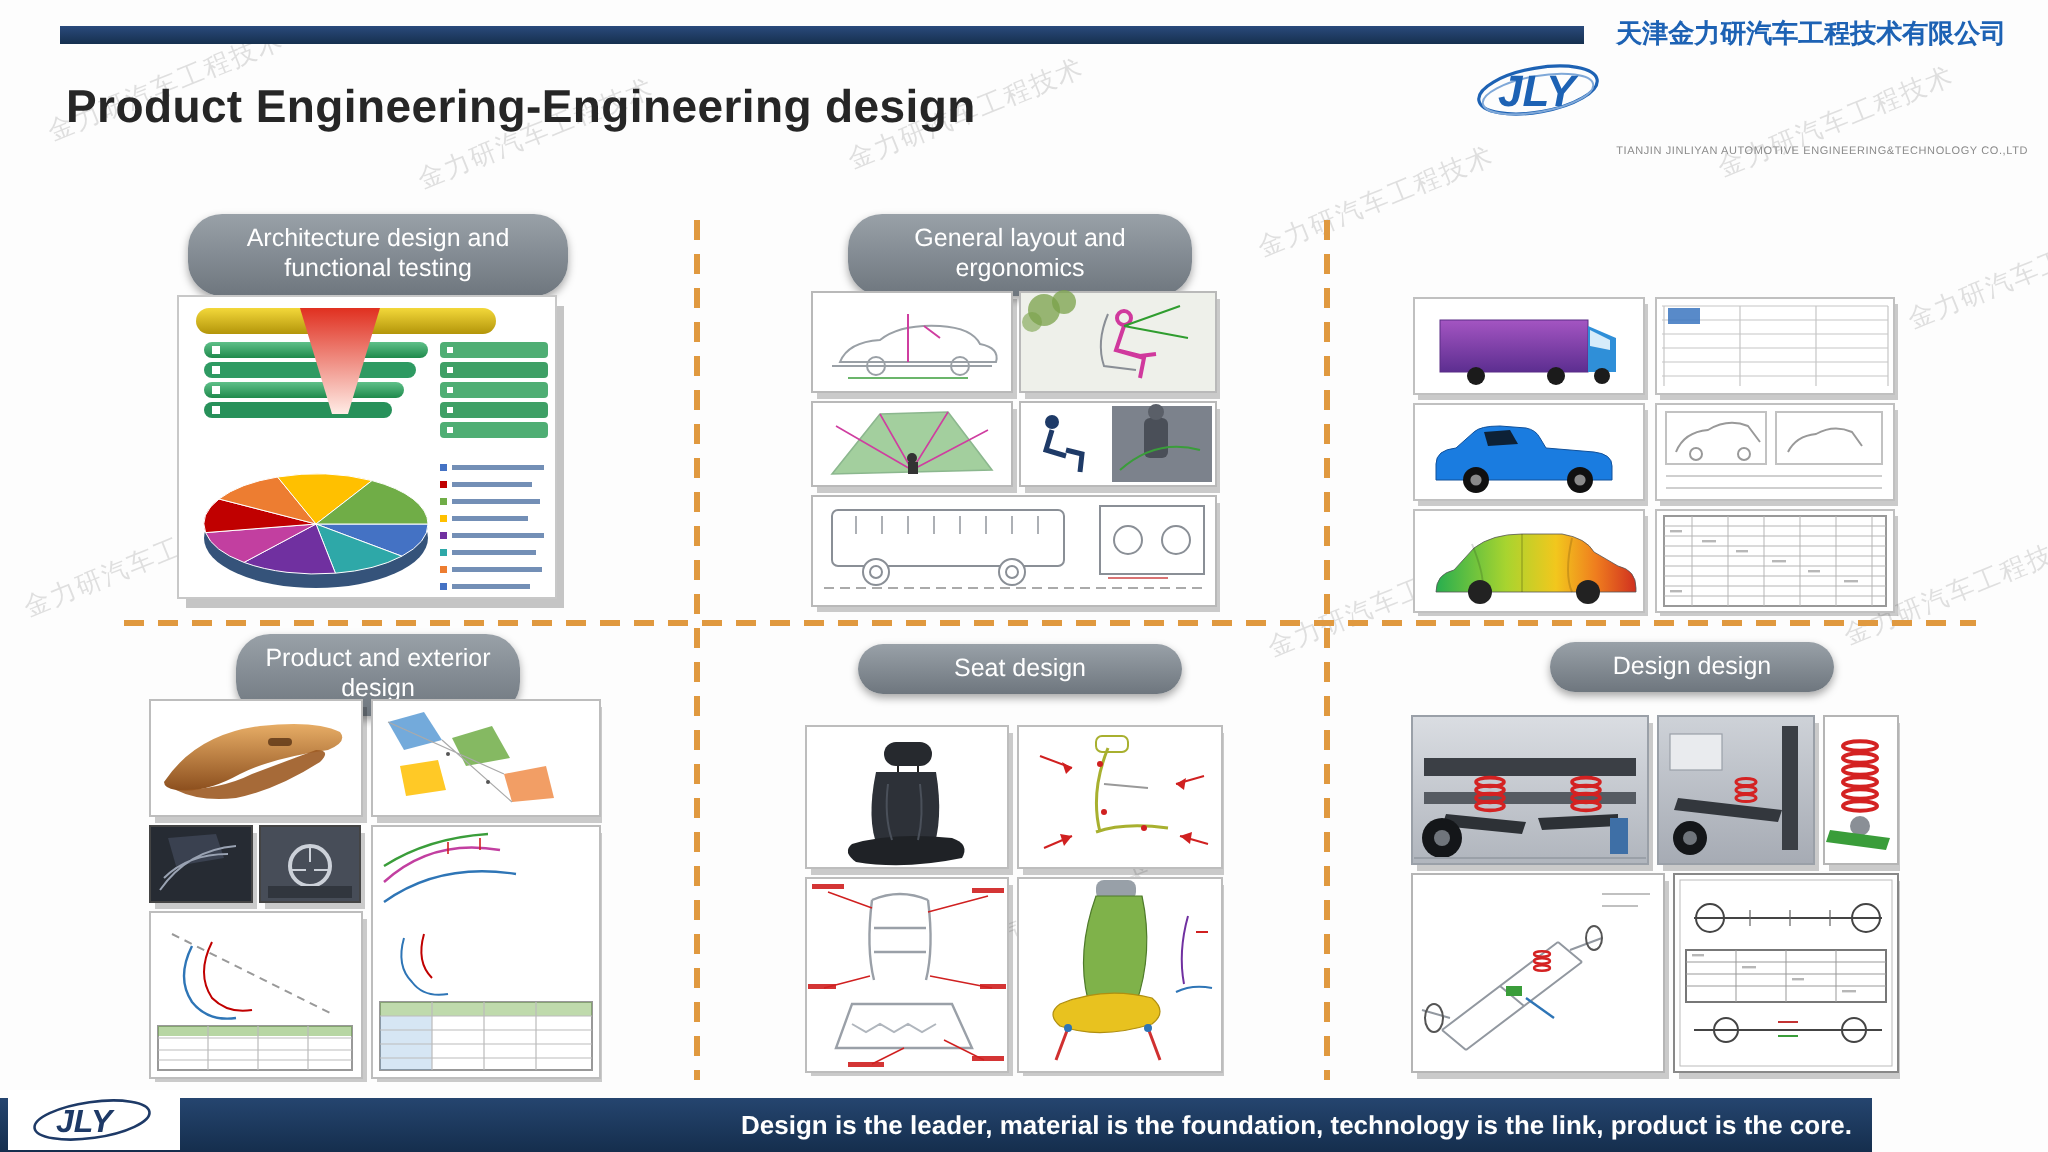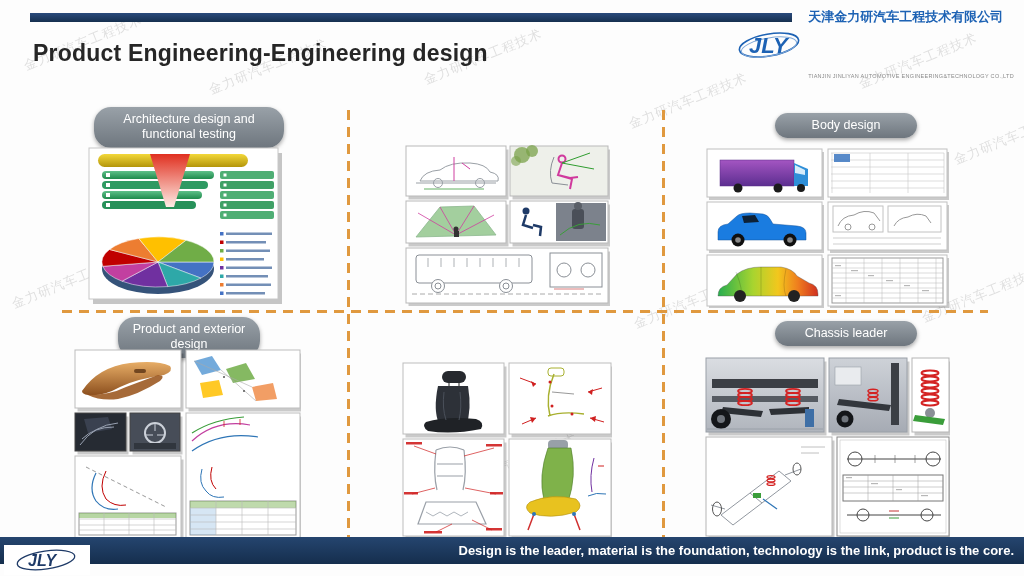--- a/index.html
+++ b/index.html
@@ -25,21 +25,21 @@
           border-radius:17px; box-shadow:0 2px 4px rgba(0,0,0,0.35); }
 
   .vline { position:absolute; width:3px; top:110px; height:430px;
            background:repeating-linear-gradient(180deg,#e0993f 0 10px,transparent 10px 17px); }
   .hline { position:absolute; height:3px; left:62px; width:926px; top:310px;
            background:repeating-linear-gradient(90deg,#e0993f 0 10px,transparent 10px 17px); }
 
   .cell { position:absolute; }
   .cell svg { display:block; width:100%; height:100%; }
 
-  .footer-bar { position:absolute; left:0; bottom:12px; width:1024px; height:27px;
+  .footer-bar { position:absolute; left:0; bottom:0; width:936px; height:27px;
                 background:linear-gradient(180deg,#25456f,#152e4d);
                 display:flex; align-items:center; justify-content:flex-end; padding-right:10px; }
   .tagline { color:#fff; font-size:13px; font-weight:600; }
   .footer-logo { position:absolute; left:4px; bottom:1px; width:86px; height:30px; background:#fff;
                  display:flex; align-items:center; justify-content:center; z-index:2; }
 </style>
 </head>
 <body>
 
 <div class="slide">
@@ -68,23 +68,24 @@
       <span class="logo-text-cn">天津金力研汽车工程技术有限公司</span>
       <span class="logo-text-en">TIANJIN JINLIYAN AUTOMOTIVE ENGINEERING&amp;TECHNOLOGY CO.,LTD</span>
     </div>
   </div>
 
   <div class="vline" style="left:347px"></div>
   <div class="vline" style="left:662px"></div>
   <div class="hline"></div>
 
   <div class="pill" style="left:94px;top:107px;width:190px">Architecture design and functional testing</div>
-  <div class="pill" style="left:775px;top:113px;width:142px">Body design</div>
+  <div class="pill" style="left:424px;top:107px;width:172px">General layout and ergonomics</div>
   <div class="pill" style="left:118px;top:317px;width:142px">Product and exterior design</div>
-  <div class="pill" style="left:775px;top:321px;width:142px">Chassis leader</div>
+  <div class="pill" style="left:429px;top:322px;width:162px">Seat design</div>
+  <div class="pill" style="left:775px;top:321px;width:142px">Design design</div>
 
   <div class="cell" style="left:86px;top:144px;width:198px;height:162px">
     <svg viewBox="0 0 198 162">
       <defs>
         <linearGradient id="aGold" x1="0" y1="0" x2="0" y2="1">
             <stop offset="0" stop-color="#f3d83a"></stop>
             <stop offset="1" stop-color="#b3950a"></stop>
           </linearGradient>
         <linearGradient id="aRed" x1="0" y1="0" x2="0" y2="1">
             <stop offset="0" stop-color="#e03020"></stop>

